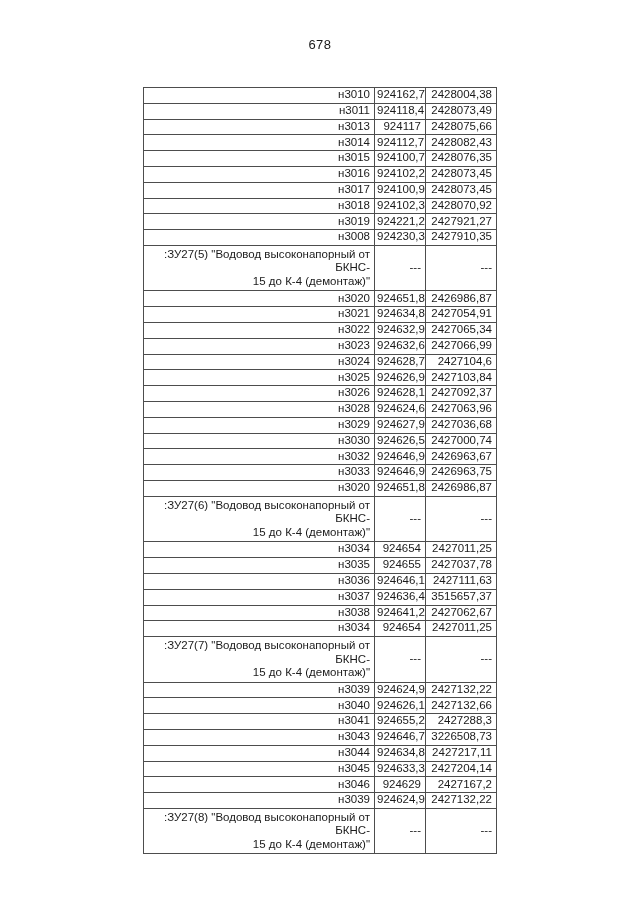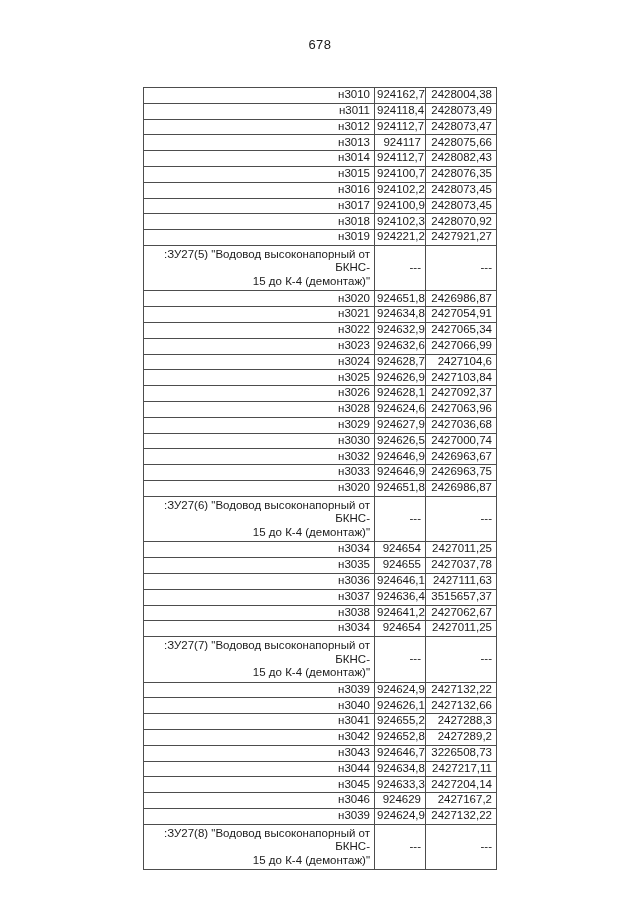--- a/index.html
+++ b/index.html
@@ -74,25 +74,20 @@
           <td>н3010</td>
           <td>924162,7</td>
           <td>2428004,38</td>
         </tr>
         <tr>
           <td>н3011</td>
           <td>924118,4</td>
           <td>2428073,49</td>
         </tr>
         <tr>
-          <td>н3012</td>
-          <td>924112,7</td>
-          <td>2428073,47</td>
-        </tr>
-        <tr>
           <td>н3013</td>
           <td>924117</td>
           <td>2428075,66</td>
         </tr>
         <tr>
           <td>н3014</td>
           <td>924112,7</td>
           <td>2428082,43</td>
         </tr>
         <tr>
@@ -114,20 +109,25 @@
           <td>н3018</td>
           <td>924102,3</td>
           <td>2428070,92</td>
         </tr>
         <tr>
           <td>н3019</td>
           <td>924221,2</td>
           <td>2427921,27</td>
         </tr>
         <tr>
+          <td>н3008</td>
+          <td>924230,3</td>
+          <td>2427910,35</td>
+        </tr>
+        <tr>
           <td class="hdr">:ЗУ27(5) "Водовод высоконапорный от БКНС-
 15 до К-4 (демонтаж)"</td>
           <td>---</td>
           <td>---</td>
         </tr>
         <tr>
           <td>н3020</td>
           <td>924651,8</td>
           <td>2426986,87</td>
         </tr>
@@ -240,25 +240,20 @@
         </tr>
         <tr>
           <td>н3040</td>
           <td>924626,1</td>
           <td>2427132,66</td>
         </tr>
         <tr>
           <td>н3041</td>
           <td>924655,2</td>
           <td>2427288,3</td>
-        </tr>
-        <tr>
-          <td>н3042</td>
-          <td>924652,8</td>
-          <td>2427289,2</td>
         </tr>
         <tr>
           <td>н3043</td>
           <td>924646,7</td>
           <td>3226508,73</td>
         </tr>
         <tr>
           <td>н3044</td>
           <td>924634,8</td>
           <td>2427217,11</td>

